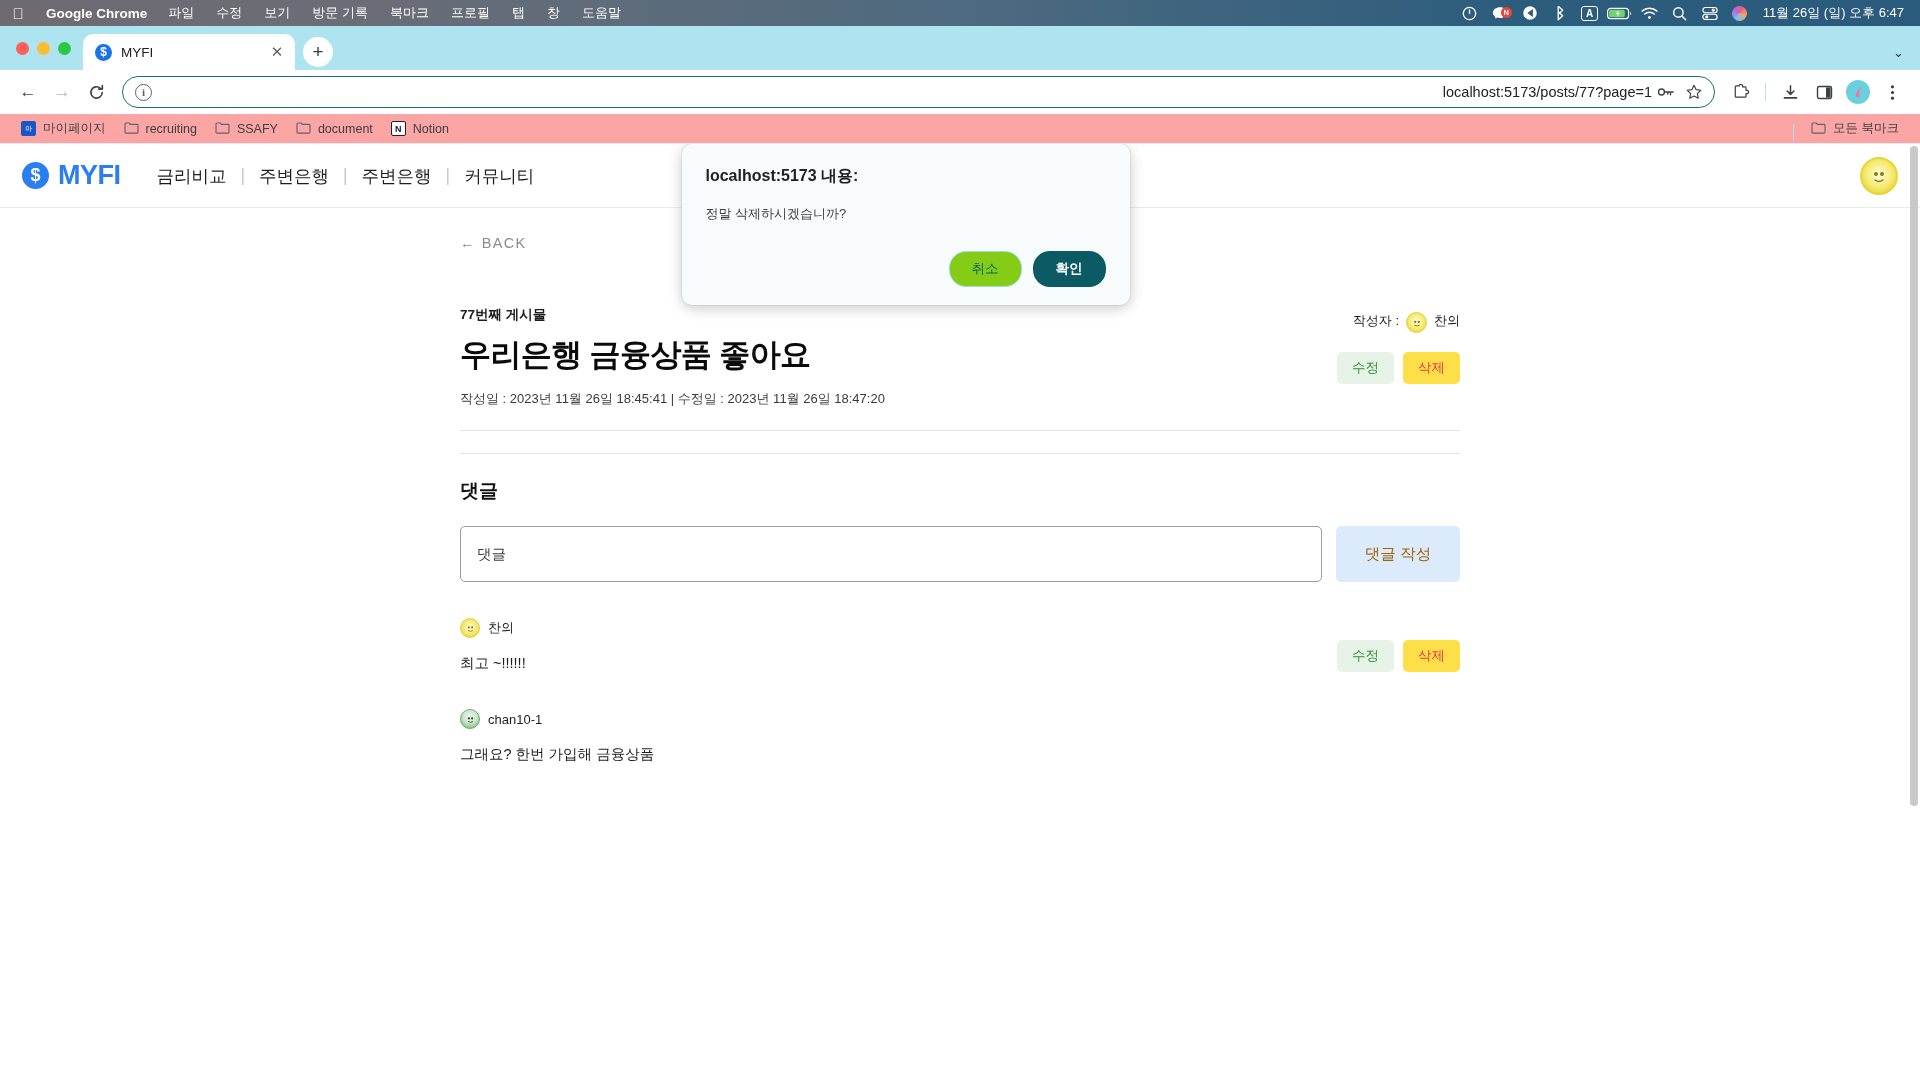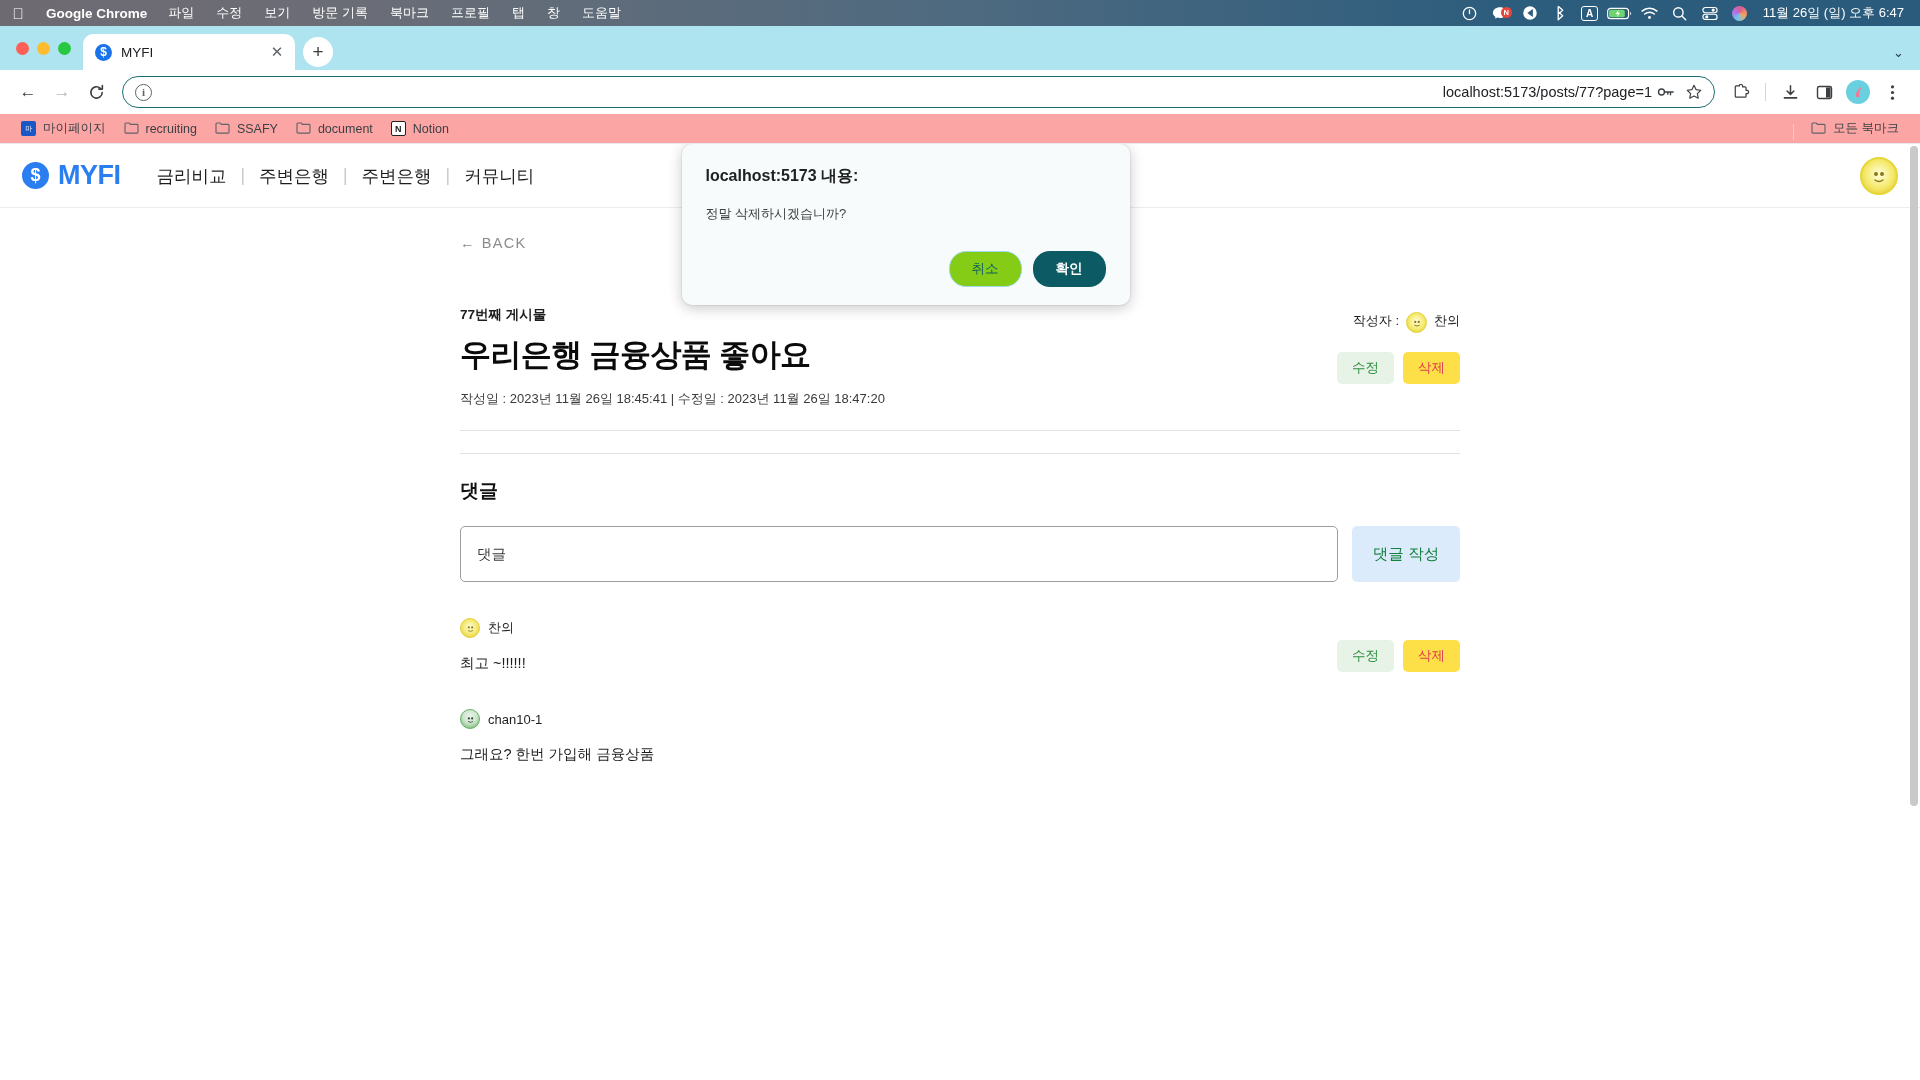--- a/index.html
+++ b/index.html
@@ -181,21 +181,21 @@
 
   .comments-title { font-size: 19px; font-weight: bold; color: #111; margin-top: 24px; }
 
   .comment-form { display: flex; gap: 14px; margin-top: 22px; align-items: stretch; }
   .comment-input {
     flex: 1; height: 56px; border: 1px solid #9e9e9e; border-radius: 5px;
     padding: 0 16px; font-size: 14.5px; color: #111; font-family: inherit; background:#fff;
   }
   .comment-input::placeholder { color: #3a3a3a; }
   .comment-submit {
-    width: 108px; background: #dcebfb; color: #15803d; border: none; border-radius: 5px;
+    width: 124px; background: #dcebfb; color: #a16207; border: none; border-radius: 5px;
     font-size: 15.5px; font-family: inherit;
   }
 
   .comment-item { position: relative; margin-top: 36px; }
   .cm-user { display: flex; align-items: center; gap: 8px; font-size: 13px; color: #1d1d1f; }
   .cm-av {
     width: 20px; height: 20px; border-radius: 50%;
     display:flex; align-items:center; justify-content:center; font-size: 10px;
   }
   .cm-av.y { background: radial-gradient(circle at 50% 45%, #fffde0 0%, #f3e76c 55%, #d9c21e 100%); border: 1.5px solid #e3d03a;}

